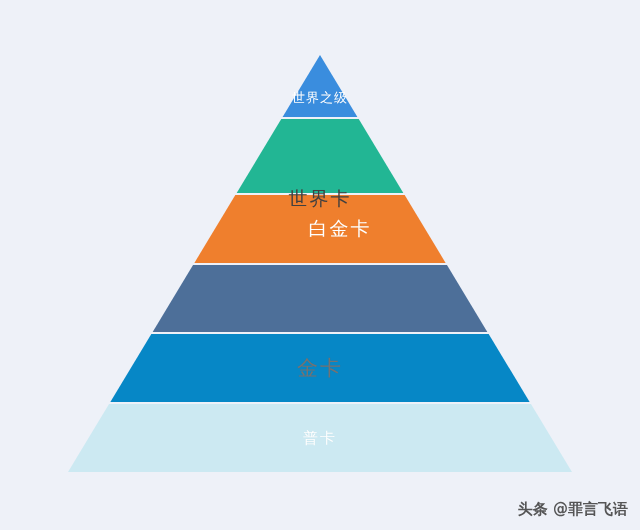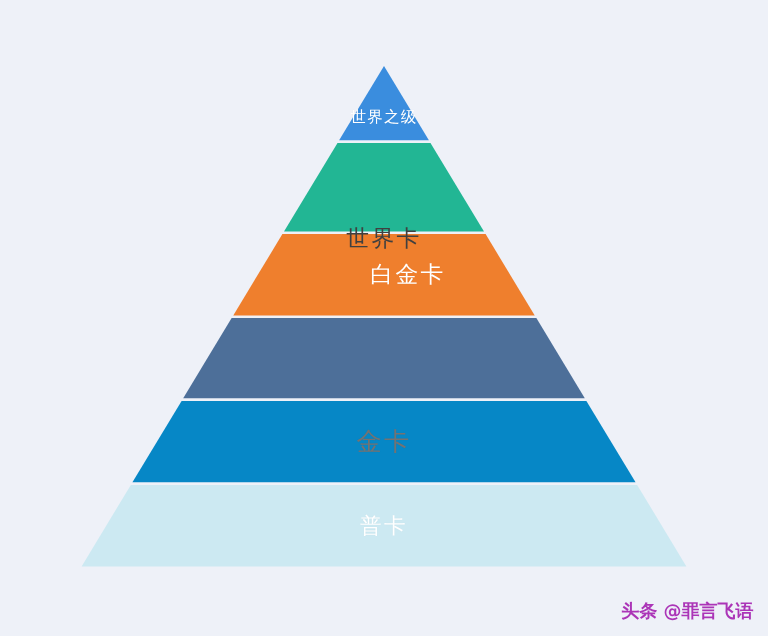--- a/index.html
+++ b/index.html
@@ -45,30 +45,30 @@
     transform: translate(-50%, -50%);
     pointer-events: none;
     text-shadow: 0 0 1px rgba(0,0,0,0.05);
   }
 
   #label-0 { font-size: 13px; letter-spacing: 1px; }
   #label-1 { font-size: 19px; }
   #label-2 { font-size: 19px; }
   #label-3 { font-size: 19px; }
   #label-4 { font-size: 21px; }
-  #label-5 { font-size: 18px; }
+  #label-5 { font-size: 15px; }
 
   #watermark {
     position: absolute;
     right: 12px;
     bottom: 11px;
     font-family: "DejaVu Sans", "Liberation Sans", sans-serif;
     font-size: 15px;
     font-weight: 700;
-    color: #a21caf;
+    color: #404040;
     letter-spacing: 0px;
     white-space: nowrap;
     opacity: 0.88;
   }
 </style>
 </head>
 <body>
 
 <div id="stage">
 

